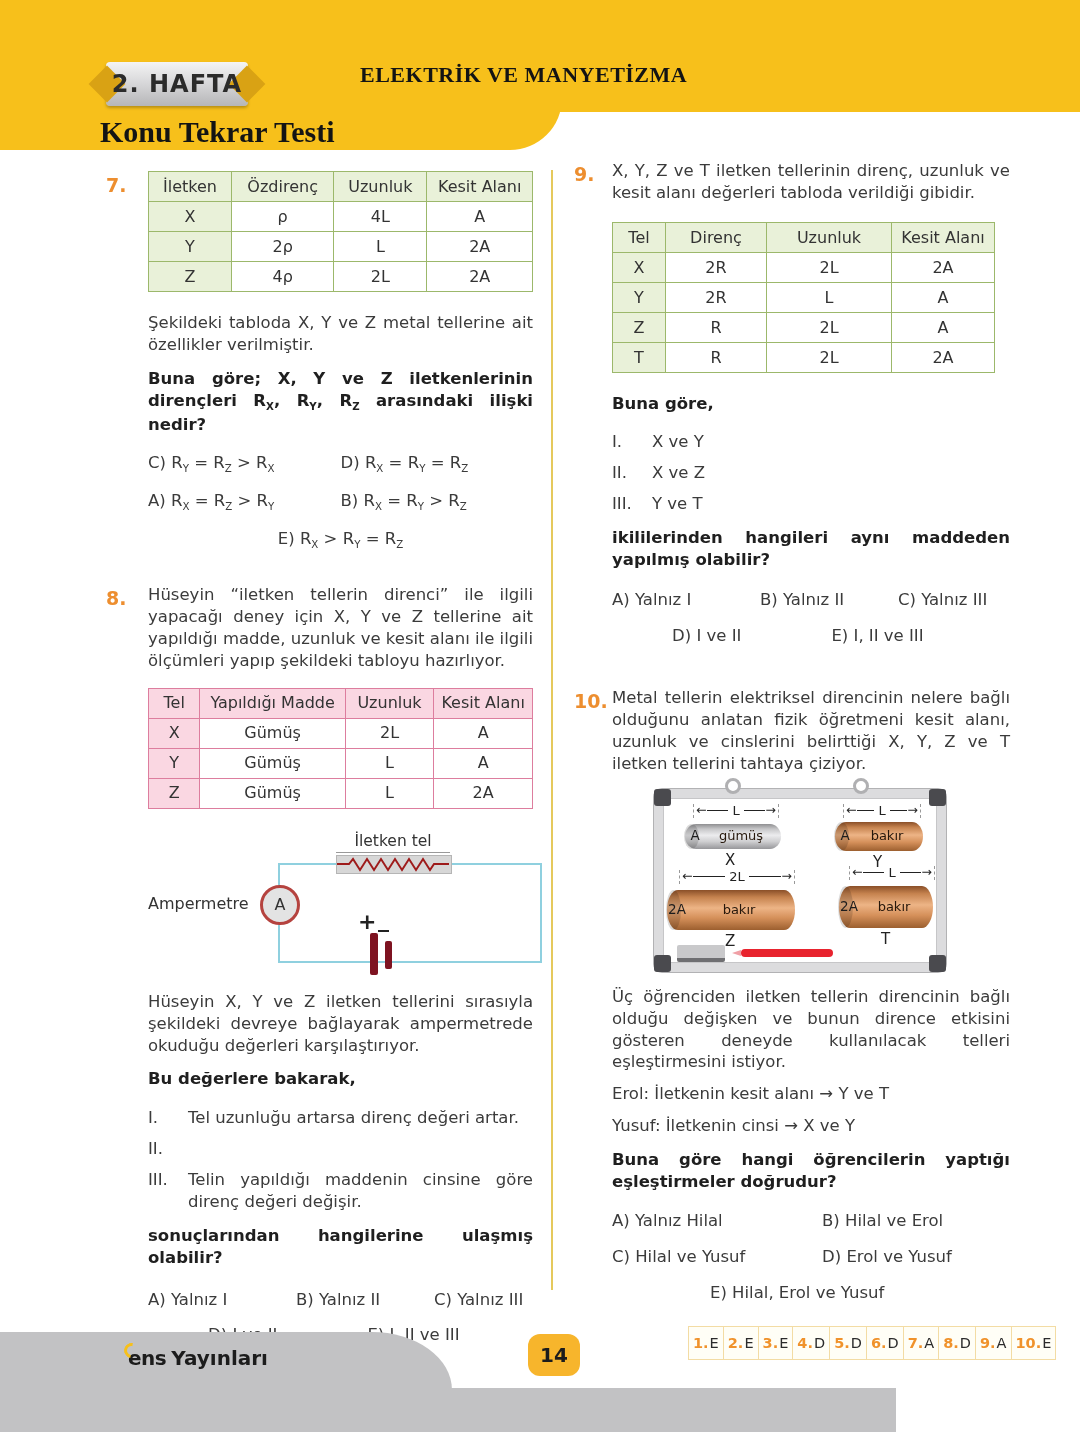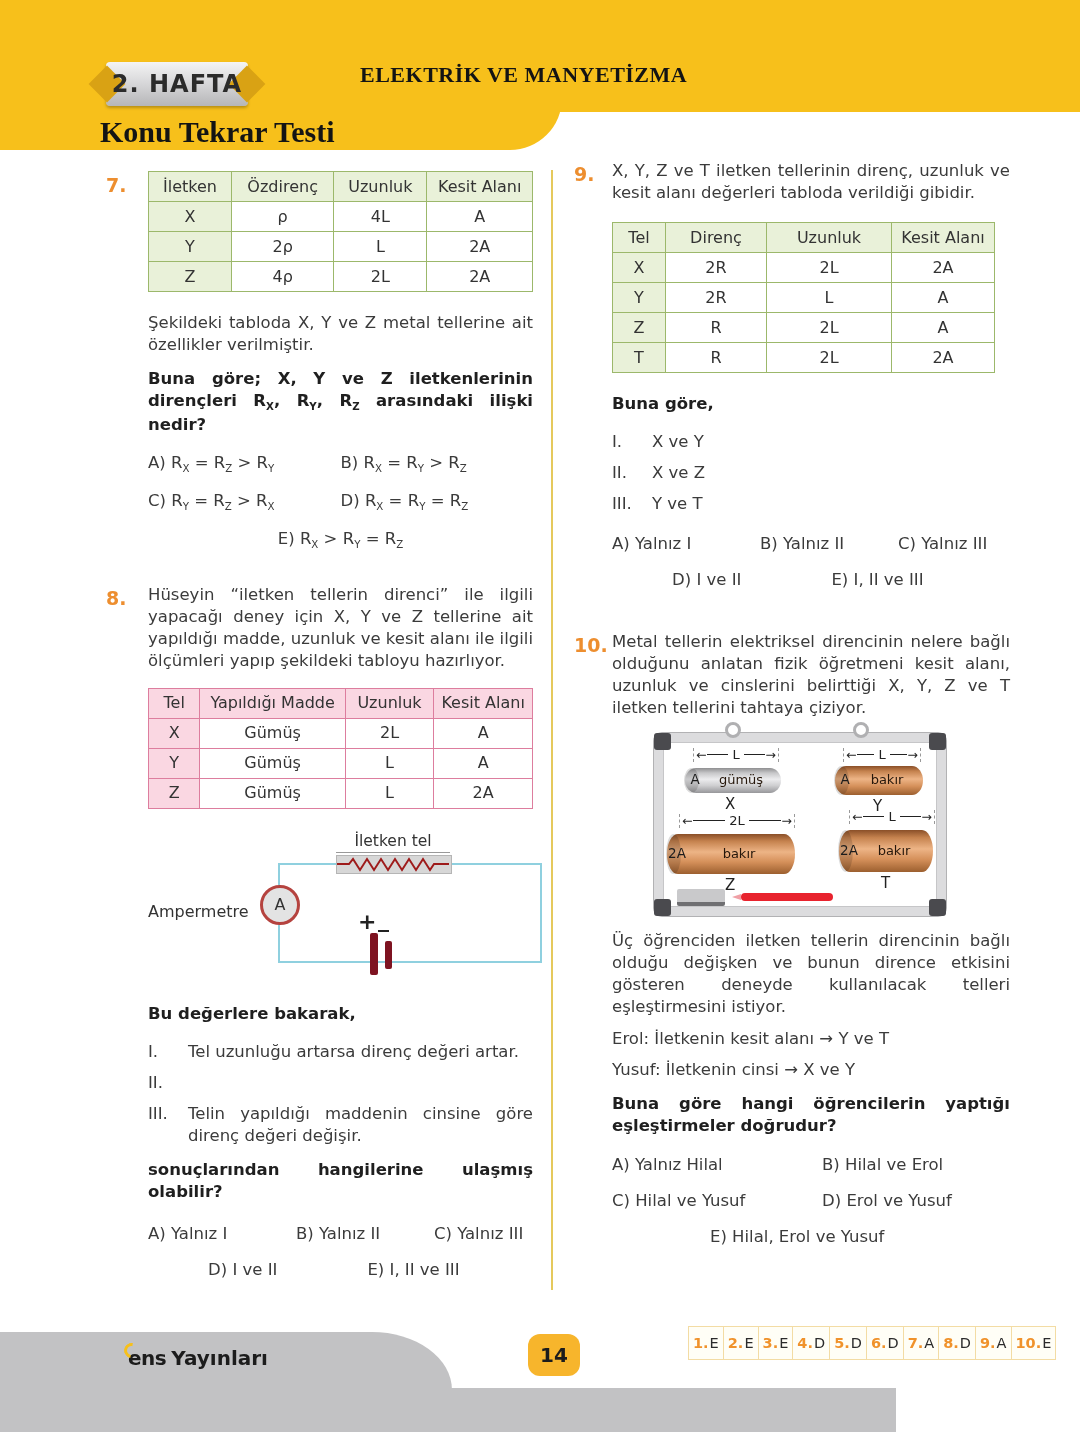--- a/index.html
+++ b/index.html
@@ -58,21 +58,21 @@
   .optgrid .opt{width:50%;flex:none;}
   .optrow.centered{justify-content:center;}
   .optrow.centered .opt{width:auto;}
   
   .circuit{position:relative;height:158px;margin-top:24px;}
   .wire-rect{position:absolute;left:130px;top:30px;width:260px;height:96px;border:2px solid #8FD0DF;}
   .c-label{position:absolute;left:188px;top:-2px;width:114px;text-align:center;font-size:15.5px;color:#333;border-bottom:1px solid #999;padding-bottom:1px;}
   .resistor{position:absolute;left:188px;top:22px;width:114px;height:17px;background:#d7d7d7;border:1px solid #b5b5b5;display:flex;align-items:center;}
   .ammeter{position:absolute;left:112px;top:52px;width:34px;height:34px;border-radius:50%;
     background:#e3e3e3;border:3px solid #B5433F;display:flex;align-items:center;justify-content:center;font-size:16px;color:#333;}
-  .ammeter-label{position:absolute;left:0px;top:68px;font-size:16px;color:#333;}
+  .ammeter-label{position:absolute;left:0px;top:60px;font-size:16px;color:#333;}
   .bat-plus{position:absolute;left:210px;top:74px;font-size:22px;font-weight:700;color:#222;}
   .bat-minus{position:absolute;left:230px;top:72px;font-size:22px;font-weight:700;color:#222;}
   .bat-bar1{position:absolute;left:222px;top:100px;width:8px;height:42px;background:#7E1321;border-radius:2px;}
   .bat-bar2{position:absolute;left:237px;top:108px;width:7px;height:28px;background:#7E1321;border-radius:2px;}
   
   .board{position:relative;width:274px;height:165px;margin:14px 0 0 42px;background:#fff;
     border:9px solid #DCDCDE;border-radius:8px;box-shadow:0 0 0 1px #b2b2b4, inset 0 0 0 1px #c6c6c8;}
   .corner{position:absolute;width:17px;height:17px;background:#4A4A4E;border-radius:3px;z-index:3;}
   .corner.tl{left:-9px;top:-9px;}.corner.tr{right:-9px;top:-9px;}.corner.bl{left:-9px;bottom:-9px;}.corner.br{right:-9px;bottom:-9px;}
   .hook{position:absolute;top:-20px;width:10px;height:10px;border:3px solid #b0b0b2;border-radius:50%;background:#fff;}
@@ -151,26 +151,26 @@
             <td>4ρ</td>
             <td>2L</td>
             <td>2A</td>
           </tr>
         </tbody>
       </table>
     <p class="para" style="margin-top:20px">Şekildeki tabloda X, Y ve Z metal tellerine ait özellikler verilmiştir.</p>
     <p class="stem">Buna göre; X, Y ve Z iletkenlerinin dirençleri R<sub>X</sub>, R<sub>Y</sub>, R<sub>Z</sub> arasındaki ilişki nedir?</p>
     <div class="optgrid">
       <div class="optrow">
+          <span class="opt">C) R<sub>Y</sub> = R<sub>Z</sub> &gt; R<sub>X</sub></span>
+          <span class="opt">D) R<sub>X</sub> = R<sub>Y</sub> = R<sub>Z</sub></span>
+        </div>
+      <div class="optrow">
           <span class="opt">A) R<sub>X</sub> = R<sub>Z</sub> &gt; R<sub>Y</sub></span>
           <span class="opt">B) R<sub>X</sub> = R<sub>Y</sub> &gt; R<sub>Z</sub></span>
-        </div>
-      <div class="optrow">
-          <span class="opt">C) R<sub>Y</sub> = R<sub>Z</sub> &gt; R<sub>X</sub></span>
-          <span class="opt">D) R<sub>X</sub> = R<sub>Y</sub> = R<sub>Z</sub></span>
         </div>
       <div class="optrow centered">
           <span class="opt">E) R<sub>X</sub> &gt; R<sub>Y</sub> = R<sub>Z</sub></span>
         </div>
     </div>
   </div>
 
   <div class="qblock" style="margin-top:32px">
     <span class="qnum">8.</span>
     <p class="para">Hüseyin “iletken tellerin direnci” ile ilgili yapacağı deney için X, Y ve Z tellerine ait yapıldığı madde, uzunluk ve kesit alanı ile ilgili ölçümleri yapıp şekildeki tabloyu hazırlıyor.</p>
@@ -214,20 +214,21 @@
           </svg>
       </div>
       <div class="ammeter">A</div>
       <div class="ammeter-label">Ampermetre</div>
       <div class="bat-plus">+</div>
       <div class="bat-minus">_</div>
       <div class="bat-bar1"></div>
       <div class="bat-bar2"></div>
     </div>
 
+    <p class="para">Hüseyin X, Y ve Z iletken tellerini sırasıyla şekildeki devreye bağlayarak ampermetrede okuduğu değerleri karşılaştırıyor.</p>
     <p class="lead">Bu değerlere bakarak,</p>
     <div>
       <div class="ritem">
           <span class="rn">I.</span>
           <span class="rt">Tel uzunluğu artarsa direnç değeri artar.</span>
         </div>
       <div class="ritem">
           <span class="rn">II.</span>
         </div>
       <div class="ritem">
@@ -299,20 +300,21 @@
         </div>
       <div class="ritem">
           <span class="rn">II.</span>
           <span class="rt">X ve Z</span>
         </div>
       <div class="ritem">
           <span class="rn">III.</span>
           <span class="rt">Y ve T</span>
         </div>
     </div>
+    <p class="stem">ikililerinden hangileri aynı maddeden yapılmış olabilir?</p>
     <div>
       <div class="optrow" style="margin-top:18px">
         <span class="w148">A) Yalnız I</span>
         <span class="w138">B) Yalnız II</span>
         <span>C) Yalnız III</span>
       </div>
       <div class="optrow">
         <span class="ml60">D) I ve II</span>
         <span class="ml90">E) I, II ve III</span>
       </div>

